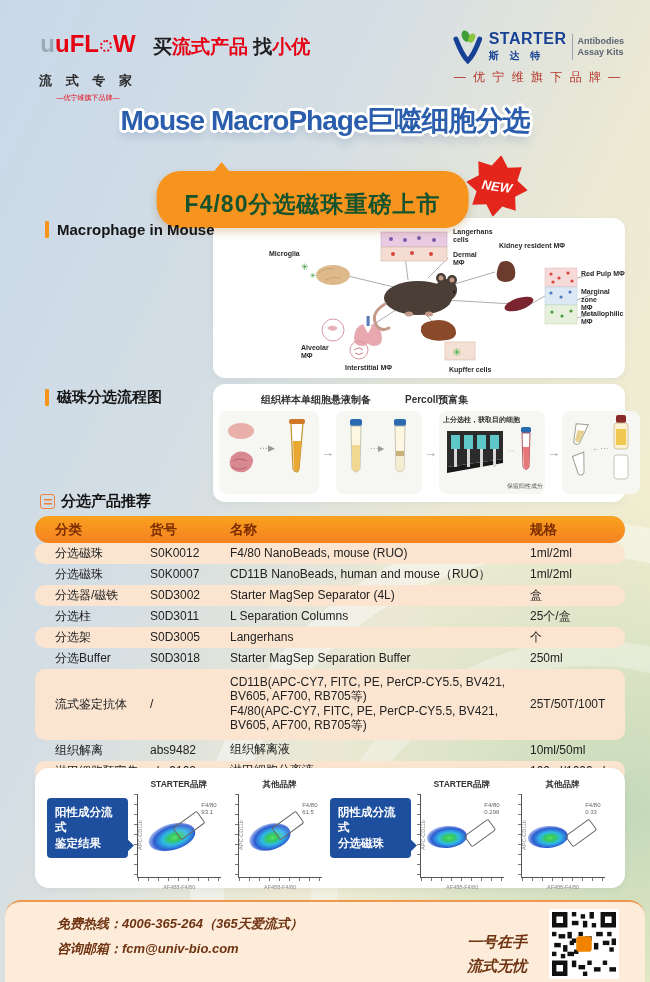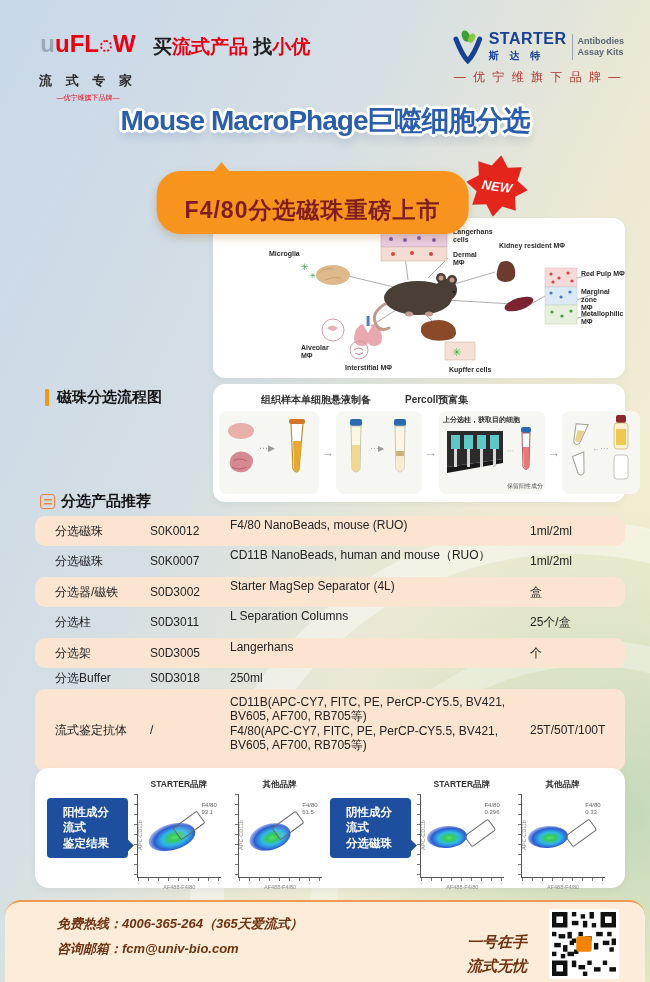--- a/index.html
+++ b/index.html
@@ -32,22 +32,22 @@
   .starter-cn { font-size:10px; font-weight:700; color:#164194; letter-spacing:4px; margin-top:2px; white-space:nowrap; }
   .starter-div { width:1px; height:26px; background:#9aa4b5; }
   .starter-right { text-align:left; font-size:9px; font-weight:700; color:#5a6472; line-height:1.25; }
   .starter-tag { font-size:12px; color:#b5342a; letter-spacing:2px; margin-top:5px; white-space:nowrap; }
 
   
   .hero-title { position:absolute; left:0; right:0; top:102px; text-align:center; z-index:2;
     font-size:28px; font-weight:800; letter-spacing:-1px; color:#2a5dab; white-space:nowrap;
     text-shadow:-2px -2px 0 #fff,2px -2px 0 #fff,-2px 2px 0 #fff,2px 2px 0 #fff,0 -3px 0 #fff,0 3px 0 #fff,-3px 0 0 #fff,3px 0 0 #fff,0 7px 9px rgba(40,70,130,0.25); }
   .hero-banner { position:absolute; top:171px; left:50%; transform:translateX(-54%); z-index:2;
-    background:#f7941e; color:#7f1d1d; font-size:23px; font-weight:800; letter-spacing:1px;
-    padding:24px 28px 8px 28px; border-radius:24px; white-space:nowrap; box-shadow:0 4px 8px rgba(150,90,10,0.25); }
+    background:#f7941e; color:#14532d; font-size:23px; font-weight:800; letter-spacing:1px;
+    padding:18px 28px 8px 28px; border-radius:24px; white-space:nowrap; box-shadow:0 4px 8px rgba(150,90,10,0.25); }
   .hero-banner::before { content:""; position:absolute; top:-9px; left:56px; border-left:9px solid transparent;
     border-right:9px solid transparent; border-bottom:11px solid #f7941e; }
   .new-badge { position:absolute; left:466px; top:155px; width:62px; height:62px; z-index:3;
     background:#e3251b; display:flex; align-items:center; justify-content:center;
     color:#fff; font-size:13px; font-weight:800; font-style:italic; transform:rotate(8deg);
     clip-path:polygon(100% 50%,81.4% 63%,85.4% 85.4%,63% 81.4%,50% 100%,37% 81.4%,14.6% 85.4%,18.6% 63%,0% 50%,18.6% 37%,14.6% 14.6%,37% 18.6%,50% 0%,63% 18.6%,85.4% 14.6%,81.4% 37%); }
 
   
   .sec-title { position:absolute; left:45px; display:flex; align-items:center; z-index:2;
     font-size:15px; font-weight:800; color:#151515; }
@@ -79,27 +79,27 @@
   .wf-c3-note { position:absolute; right:2px; bottom:3px; font-size:6px; color:#555; }
   .wf-card svg { position:absolute; left:0; top:0; }
 
   
   .ptable { position:absolute; left:35px; top:516px; width:590px; z-index:1; }
   .t-row { display:grid; grid-template-columns:95px 80px 300px 115px; padding-left:20px; align-items:center; }
   .t-head { height:27px; background:linear-gradient(180deg,#faa21f,#f48120); border-radius:14px;
     color:#7c2d00; font-size:13.5px; font-weight:800; }
   .t-body .t-row { min-height:21px; font-size:12px; color:#222; border-radius:10px; line-height:1.2; }
   .t-body .t-row.peach { background:#fbe5d1; }
-  .t-cell-name { white-space:pre-line; padding:2px 6px 14px 0; }
+  .t-cell-name { white-space:pre-line; padding:2px 6px 3px 0; }
   .t-row.tall { padding-top:4px; padding-bottom:4px; }
 
   
   .plots { position:absolute; inset:0; display:flex; align-items:center; justify-content:space-between; padding:0 12px; }
   .fbadge { position:relative; width:82px; background:#1d4f9e; border-radius:4px; color:#fff;
-    font-size:11.5px; font-weight:700; line-height:1.35; padding:7px 16px; white-space:pre-line; }
+    font-size:11.5px; font-weight:700; line-height:1.35; padding:7px 8px; white-space:pre-line; }
   .fbadge::after { content:""; position:absolute; right:-4px; bottom:8px; width:9px; height:9px; background:#1d4f9e; transform:rotate(45deg); }
   .plot-box { width:102px; }
   .plot-title { text-align:center; font-size:8.5px; font-weight:700; color:#333; margin-bottom:3px; }
   .plot-area { position:relative; width:84px; height:84px; margin:0 auto; background:#fff;
     border-left:1px solid #555; border-bottom:1px solid #555; }
   .plot-area::before { content:""; position:absolute; left:-4px; top:0; bottom:0; width:3px;
     background:repeating-linear-gradient(to bottom,#777 0 1px,transparent 1px 10px); }
   .plot-area::after { content:""; position:absolute; left:0; right:0; bottom:-4px; height:3px;
     background:repeating-linear-gradient(to right,#777 0 1px,transparent 1px 10px); }
   .blob { position:absolute; border-radius:50%;
@@ -157,20 +157,24 @@
         </div>
       </div>
       <div class="starter-tag">— 优 宁 维 旗 下 品 牌 —</div>
     </div>
   </div>
 
   <div class="hero-title">Mouse MacroPhage巨噬细胞分选</div>
   <div class="hero-banner">F4/80分选磁珠重磅上市</div>
   <div class="new-badge">NEW</div>
 
+  <div class="sec-title sec1">
+      <span class="sec-bar"></span>
+      <span>Macrophage in Mouse</span>
+    </div>
   <div class="panel panel1">
     <svg class="dg-svg" width="412" height="160" viewBox="0 0 412 160">
 
       <g stroke="#8a8a8a" stroke-width="0.7" fill="none">
         <path d="M185 70 L135 58"></path>
           <path d="M195 62 L192 38"></path>
           <path d="M215 60 L235 40"></path>
         <path d="M228 70 L282 54"></path>
           <path d="M232 82 L300 86"></path>
           <path d="M186 90 L158 108"></path>
@@ -322,20 +326,26 @@
         </svg>
       </div>
     </div>
   </div>
 
   <div class="sec-title sec3">
       <span class="list-icon"></span>
       <span>分选产品推荐</span>
     </div>
   <div class="ptable">
+    <div class="t-row t-head">
+      <span>分类</span>
+      <span>货号</span>
+      <span>名称</span>
+      <span>规格</span>
+    </div>
     <div class="t-body">
       <div class="t-row peach">
         <span>分选磁珠</span>
           <span>S0K0012</span>
           <span class="t-cell-name">F4/80 NanoBeads, mouse (RUO)</span>
           <span>1ml/2ml</span>
       </div>
       <div class="t-row">
         <span>分选磁珠</span>
           <span>S0K0007</span>
@@ -356,20 +366,21 @@
       </div>
       <div class="t-row peach">
         <span>分选架</span>
           <span>S0D3005</span>
           <span class="t-cell-name">Langerhans</span>
           <span>个</span>
       </div>
       <div class="t-row">
         <span>分选Buffer</span>
           <span>S0D3018</span>
+          <span class="t-cell-name">Starter MagSep Separation Buffer</span>
           <span>250ml</span>
       </div>
       <div class="t-row peach tall">
         <span>流式鉴定抗体</span>
           <span>/</span>
           <span class="t-cell-name">CD11B(APC-CY7, FITC, PE, PerCP-CY5.5, BV421, BV605, AF700, RB705等)
 F4/80(APC-CY7, FITC, PE, PerCP-CY5.5, BV421, BV605, AF700, RB705等)</span>
           <span>25T/50T/100T</span>
       </div>
       <div class="t-row">

